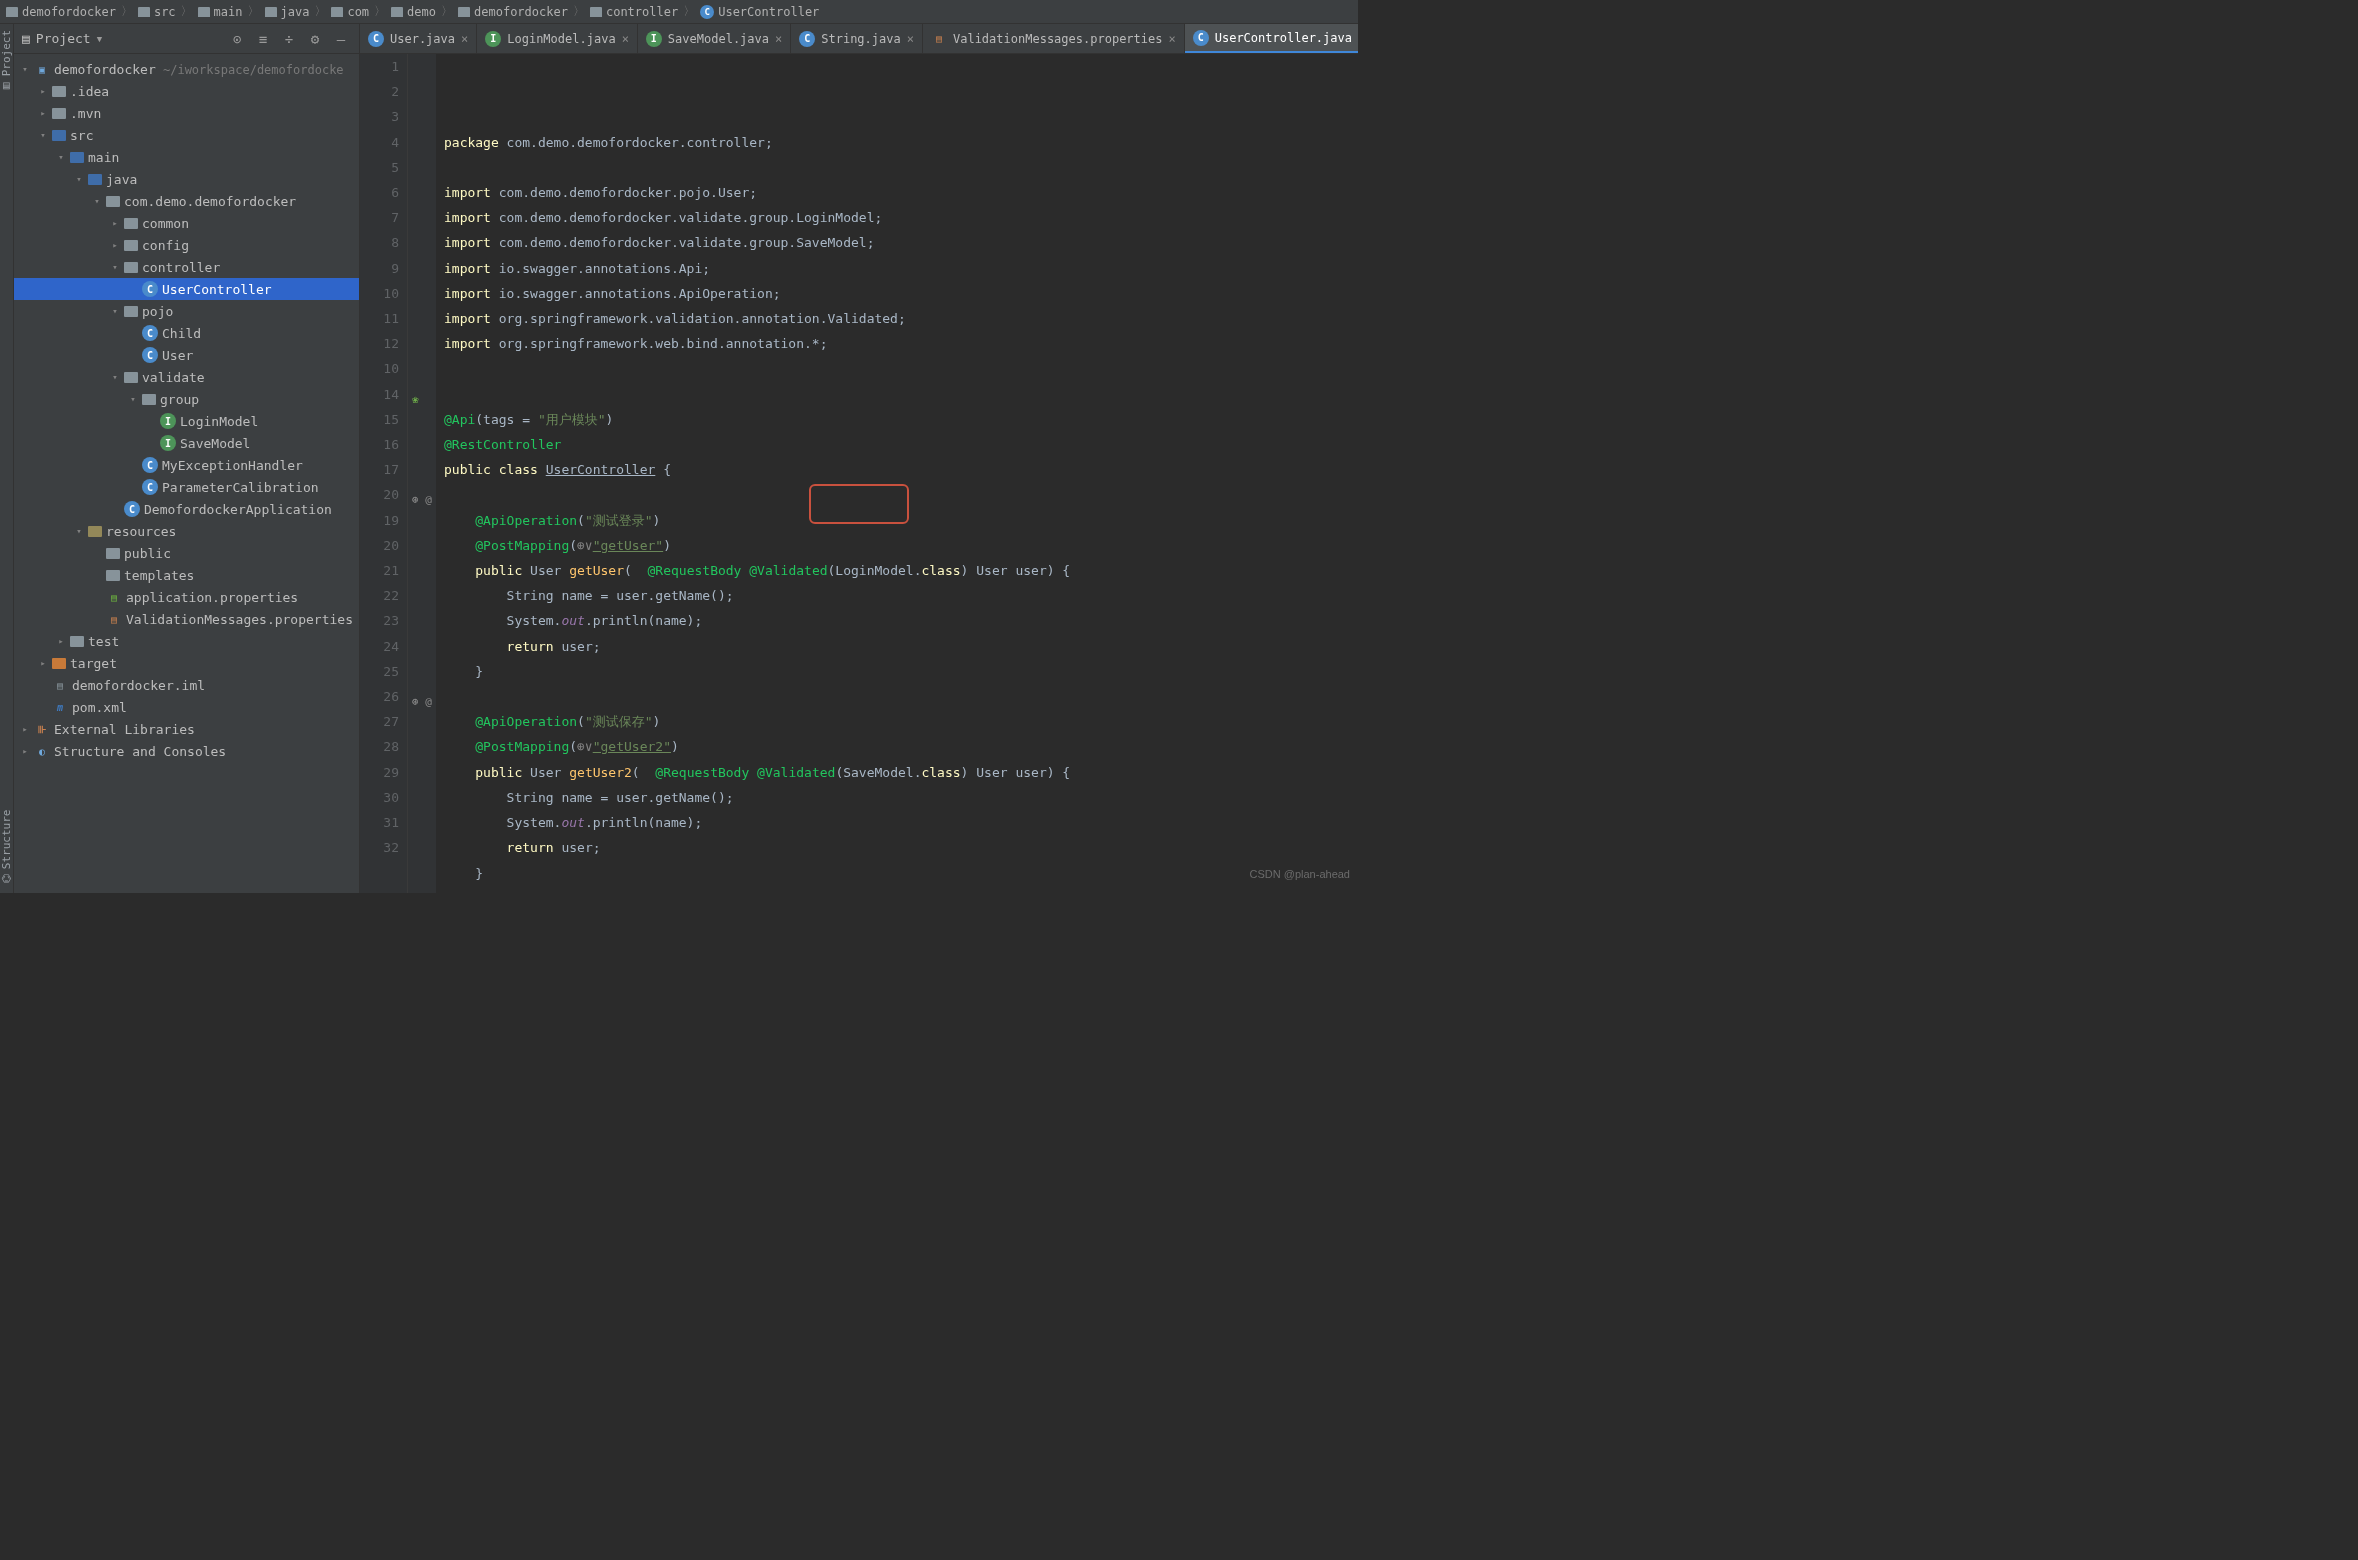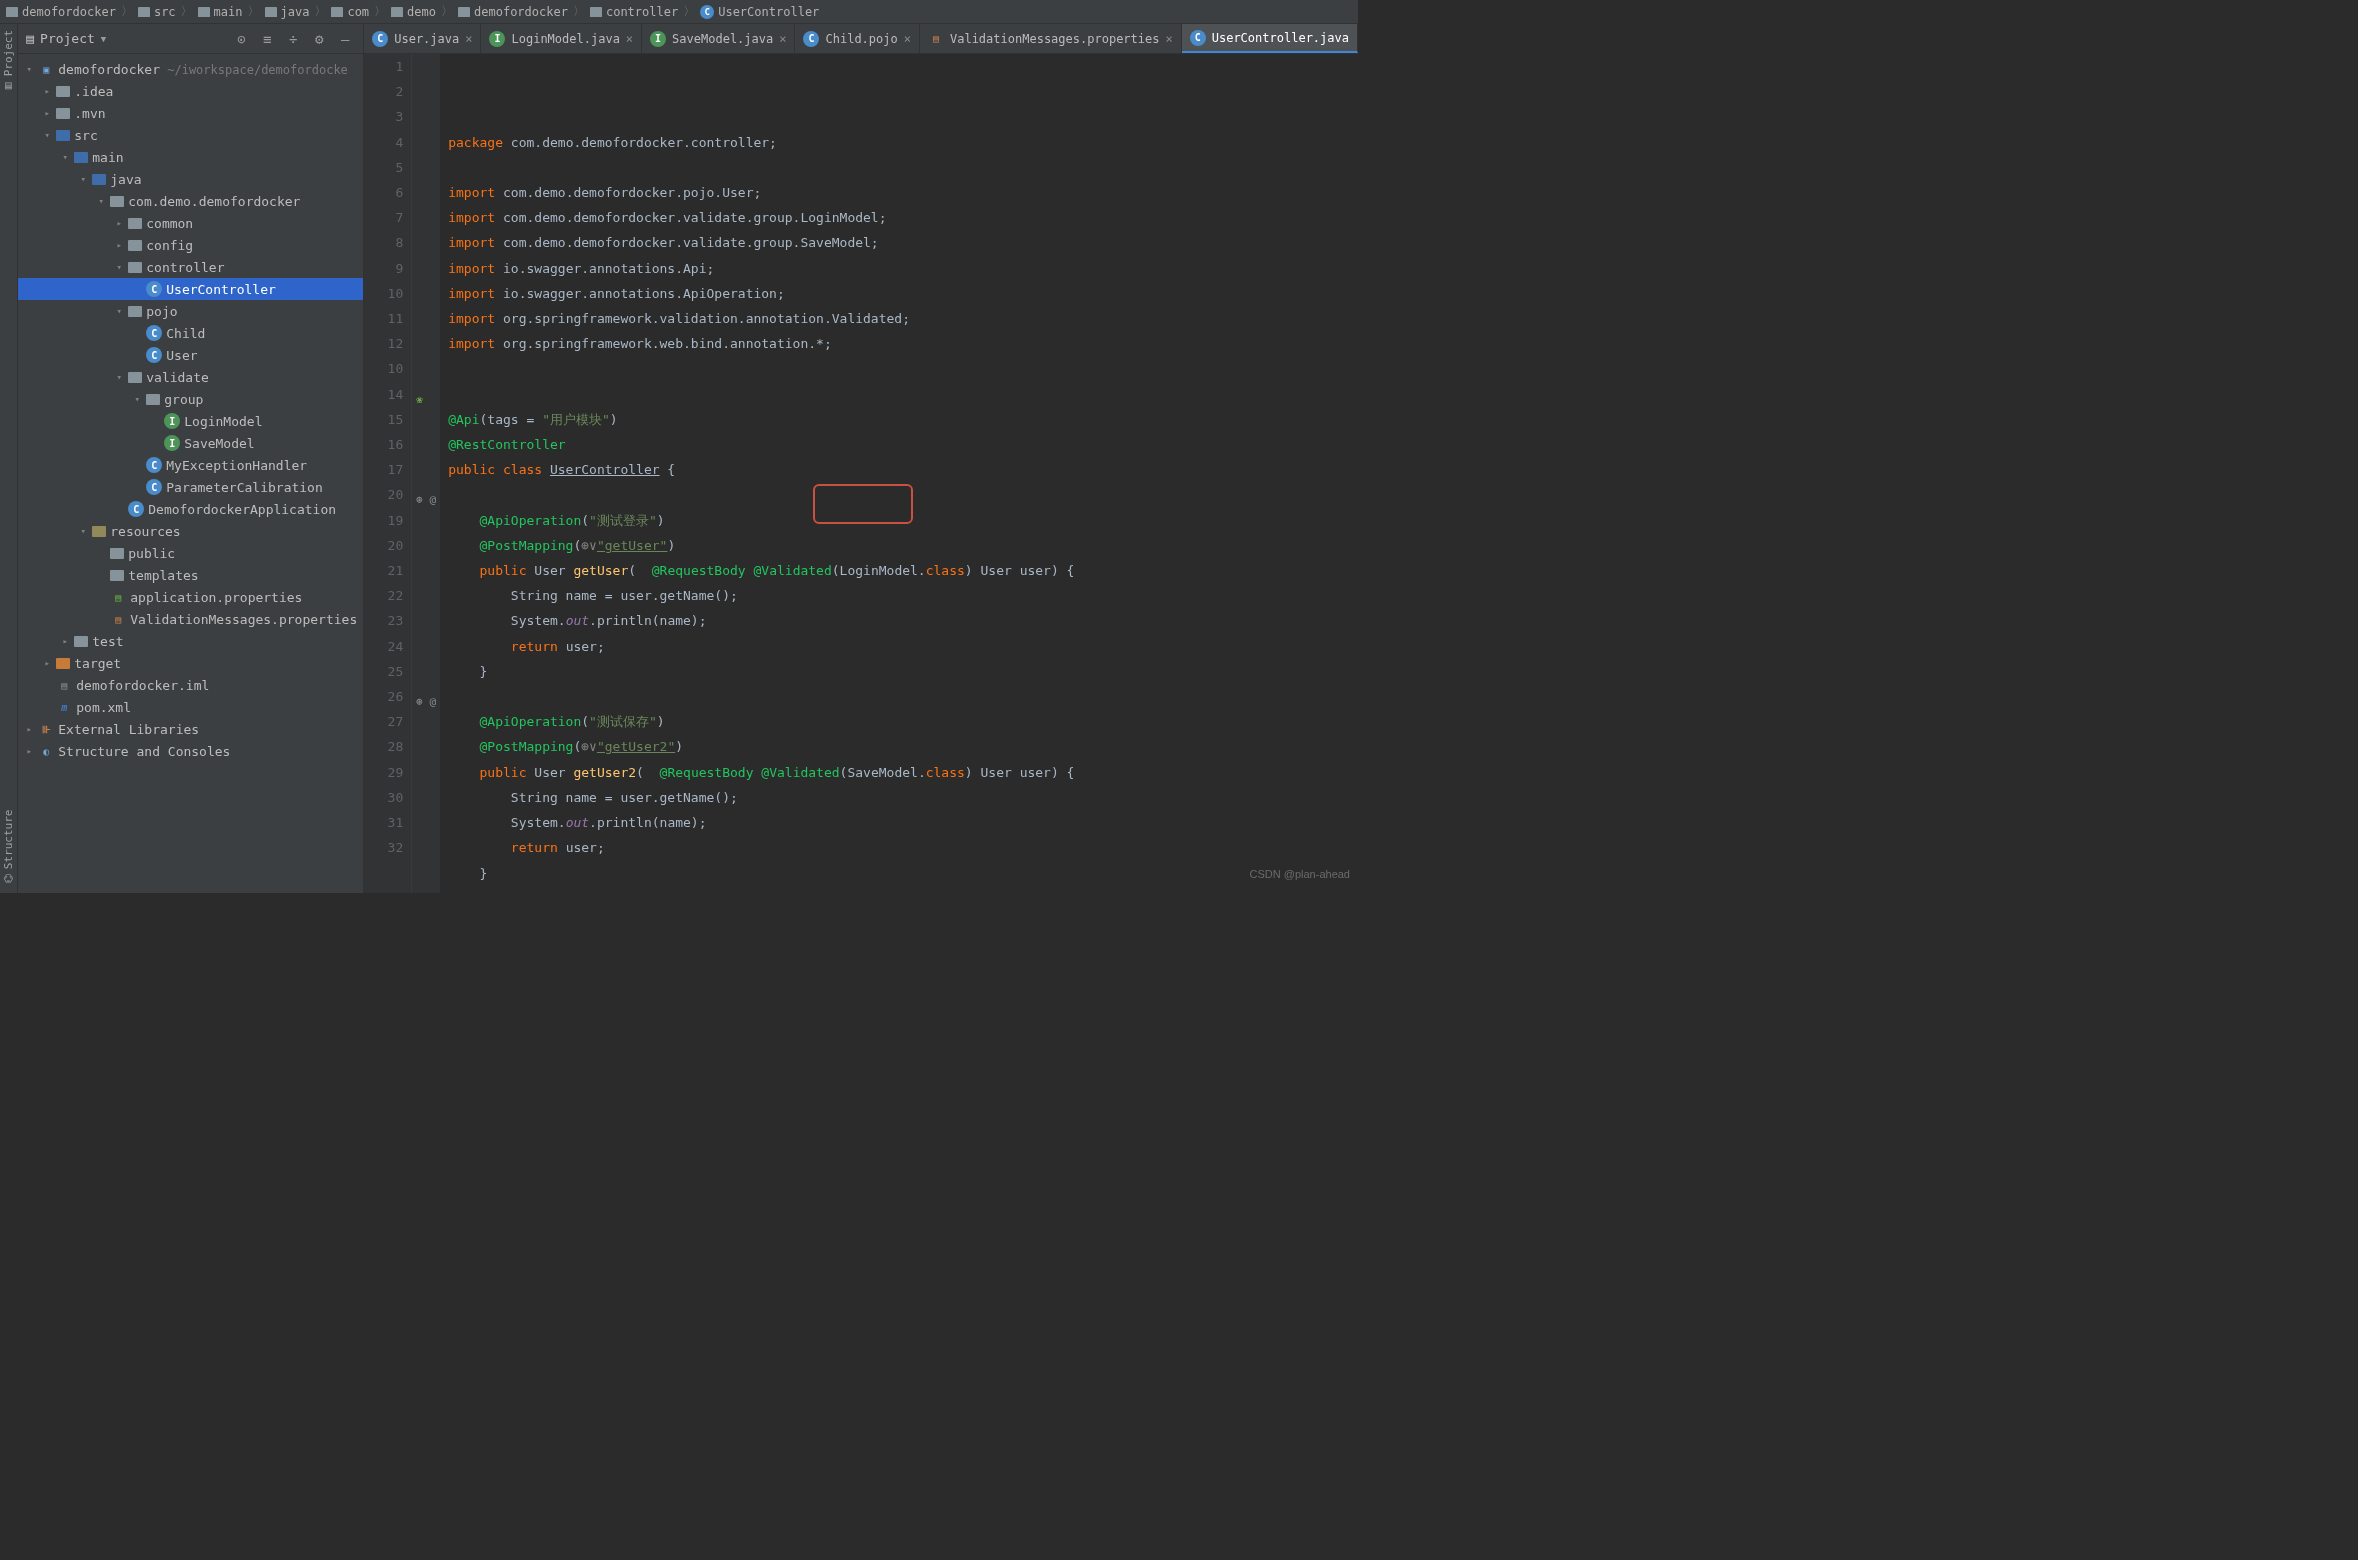--- a/index.html
+++ b/index.html
@@ -48,21 +48,21 @@
   .tab { display:flex; align-items:center; gap:6px; padding:0 8px; border-right:1px solid #323232; color:#bbb; cursor:pointer; }
   .tab.active { background:#4e5254; color:#fff; border-bottom:2px solid #3f87d9; }
   .tab .close { color:#8a8a8a; font-size:12px; }
 
   .code-wrap { flex:1; display:flex; font-size:13px; line-height:25.2px; overflow:auto; }
   .gutter { width:48px; text-align:right; padding-right:8px; color:#606366; background:#313335; border-right:1px solid #3a3a3a; user-select:none; }
   .icon-gutter { width:28px; background:#313335; position:relative; }
   .icon-gutter .gic { position:absolute; left:4px; font-size:11px; color:#8a8a8a; }
   .gic.spring { color:#6fae4a; }
   .code { flex:1; padding-left:8px; white-space:pre; position:relative; }
-  .kw { color:#f97316; }
+  .kw { color:#fef9c3; }
   .str { color:#6a8759; }
   .ann { color:#22c55e; }
   .fn { color:#ffc66d; }
   .cls { color:#a9b7c6; }
   .cmt { color:#808080; }
   .it { font-style:italic; color:#9876aa; }
   .und { text-decoration:underline; }
   .highlight-box { position:absolute; border:2px solid #c9513e; border-radius:6px; pointer-events:none; }
   .watermark { position:absolute; right:8px; bottom:13px; color:#6b6b6b; font-size:11px; font-family:sans-serif; }
 </style>
@@ -318,21 +318,21 @@
           <span>LoginModel.java</span>
           <span class="close">×</span>
         </div>
         <div class="tab">
           <span class="tree-icon ic-interface">I</span>
           <span>SaveModel.java</span>
           <span class="close">×</span>
         </div>
         <div class="tab">
           <span class="tree-icon ic-class">C</span>
-          <span>Child.pojo</span>
+          <span>String.java</span>
           <span class="close">×</span>
         </div>
         <div class="tab">
           <span class="tree-icon " style="color: rgb(200, 128, 79);">▤</span>
           <span>ValidationMessages.properties</span>
           <span class="close">×</span>
         </div>
         <div class="tab active">
           <span class="tree-icon ic-class">C</span>
           <span>UserController.java</span>

